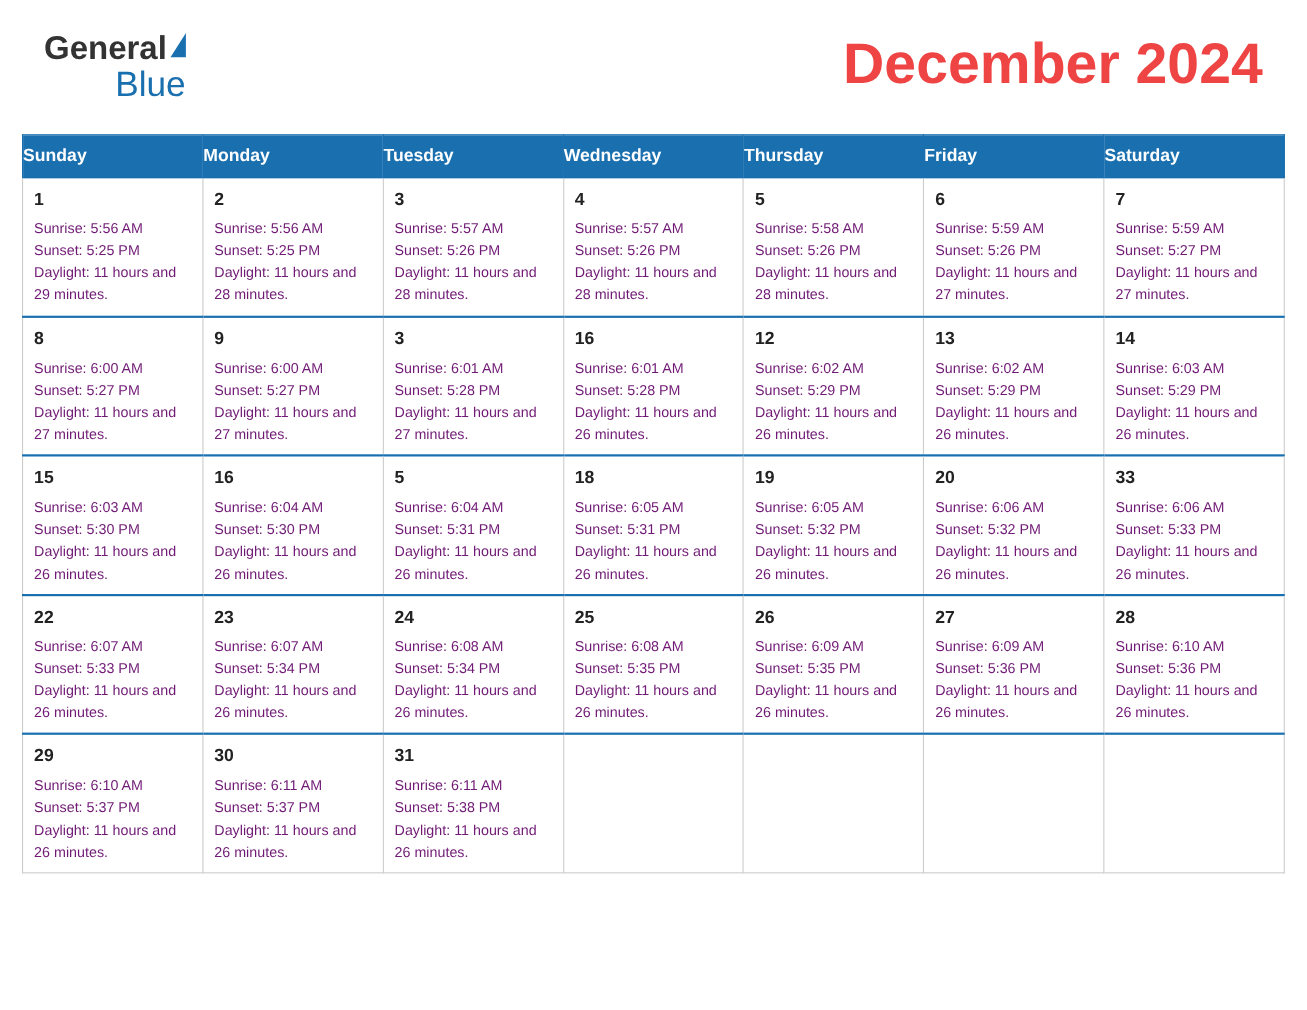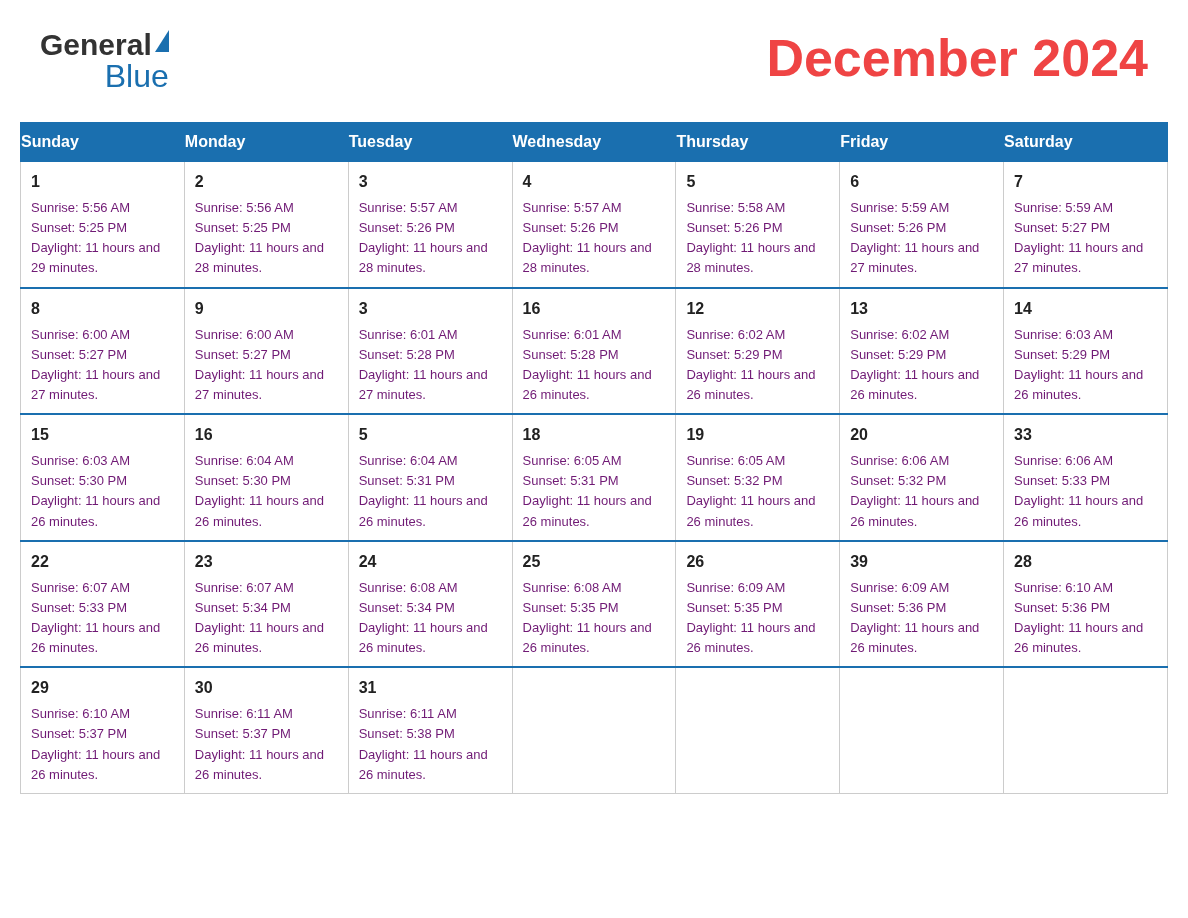--- a/index.html
+++ b/index.html
@@ -246,21 +246,21 @@
         </td>
         <td>
           <span class="day-number">25</span>
           <div class="day-info">Sunrise: 6:08 AM<br>Sunset: 5:35 PM<br>Daylight: 11 hours and 26 minutes.</div>
         </td>
         <td>
           <span class="day-number">26</span>
           <div class="day-info">Sunrise: 6:09 AM<br>Sunset: 5:35 PM<br>Daylight: 11 hours and 26 minutes.</div>
         </td>
         <td>
-          <span class="day-number">39</span>
+          <span class="day-number">27</span>
           <div class="day-info">Sunrise: 6:09 AM<br>Sunset: 5:36 PM<br>Daylight: 11 hours and 26 minutes.</div>
         </td>
         <td>
           <span class="day-number">28</span>
           <div class="day-info">Sunrise: 6:10 AM<br>Sunset: 5:36 PM<br>Daylight: 11 hours and 26 minutes.</div>
         </td>
       </tr>
       <tr>
         <td>
           <span class="day-number">29</span>

